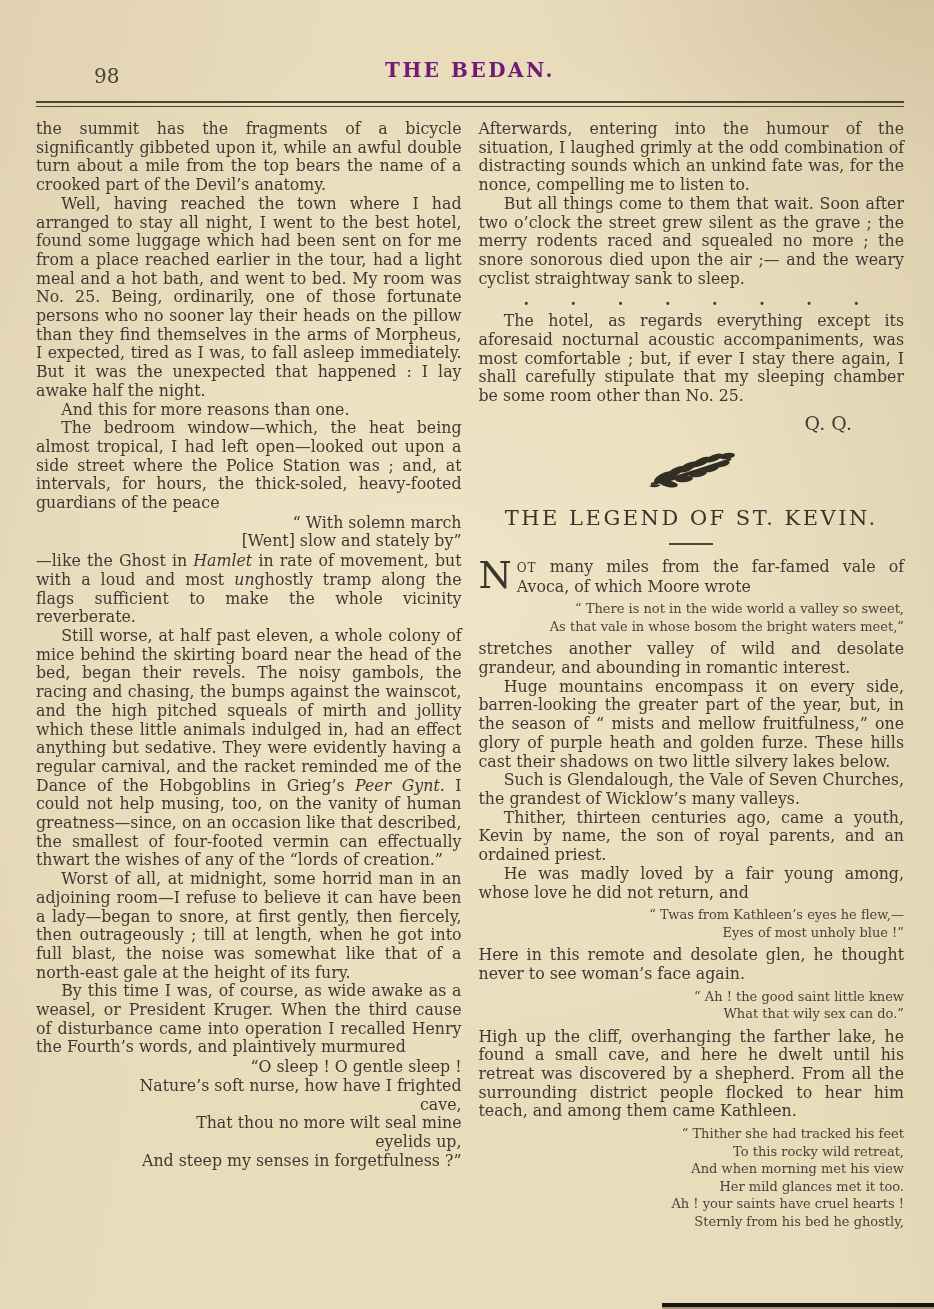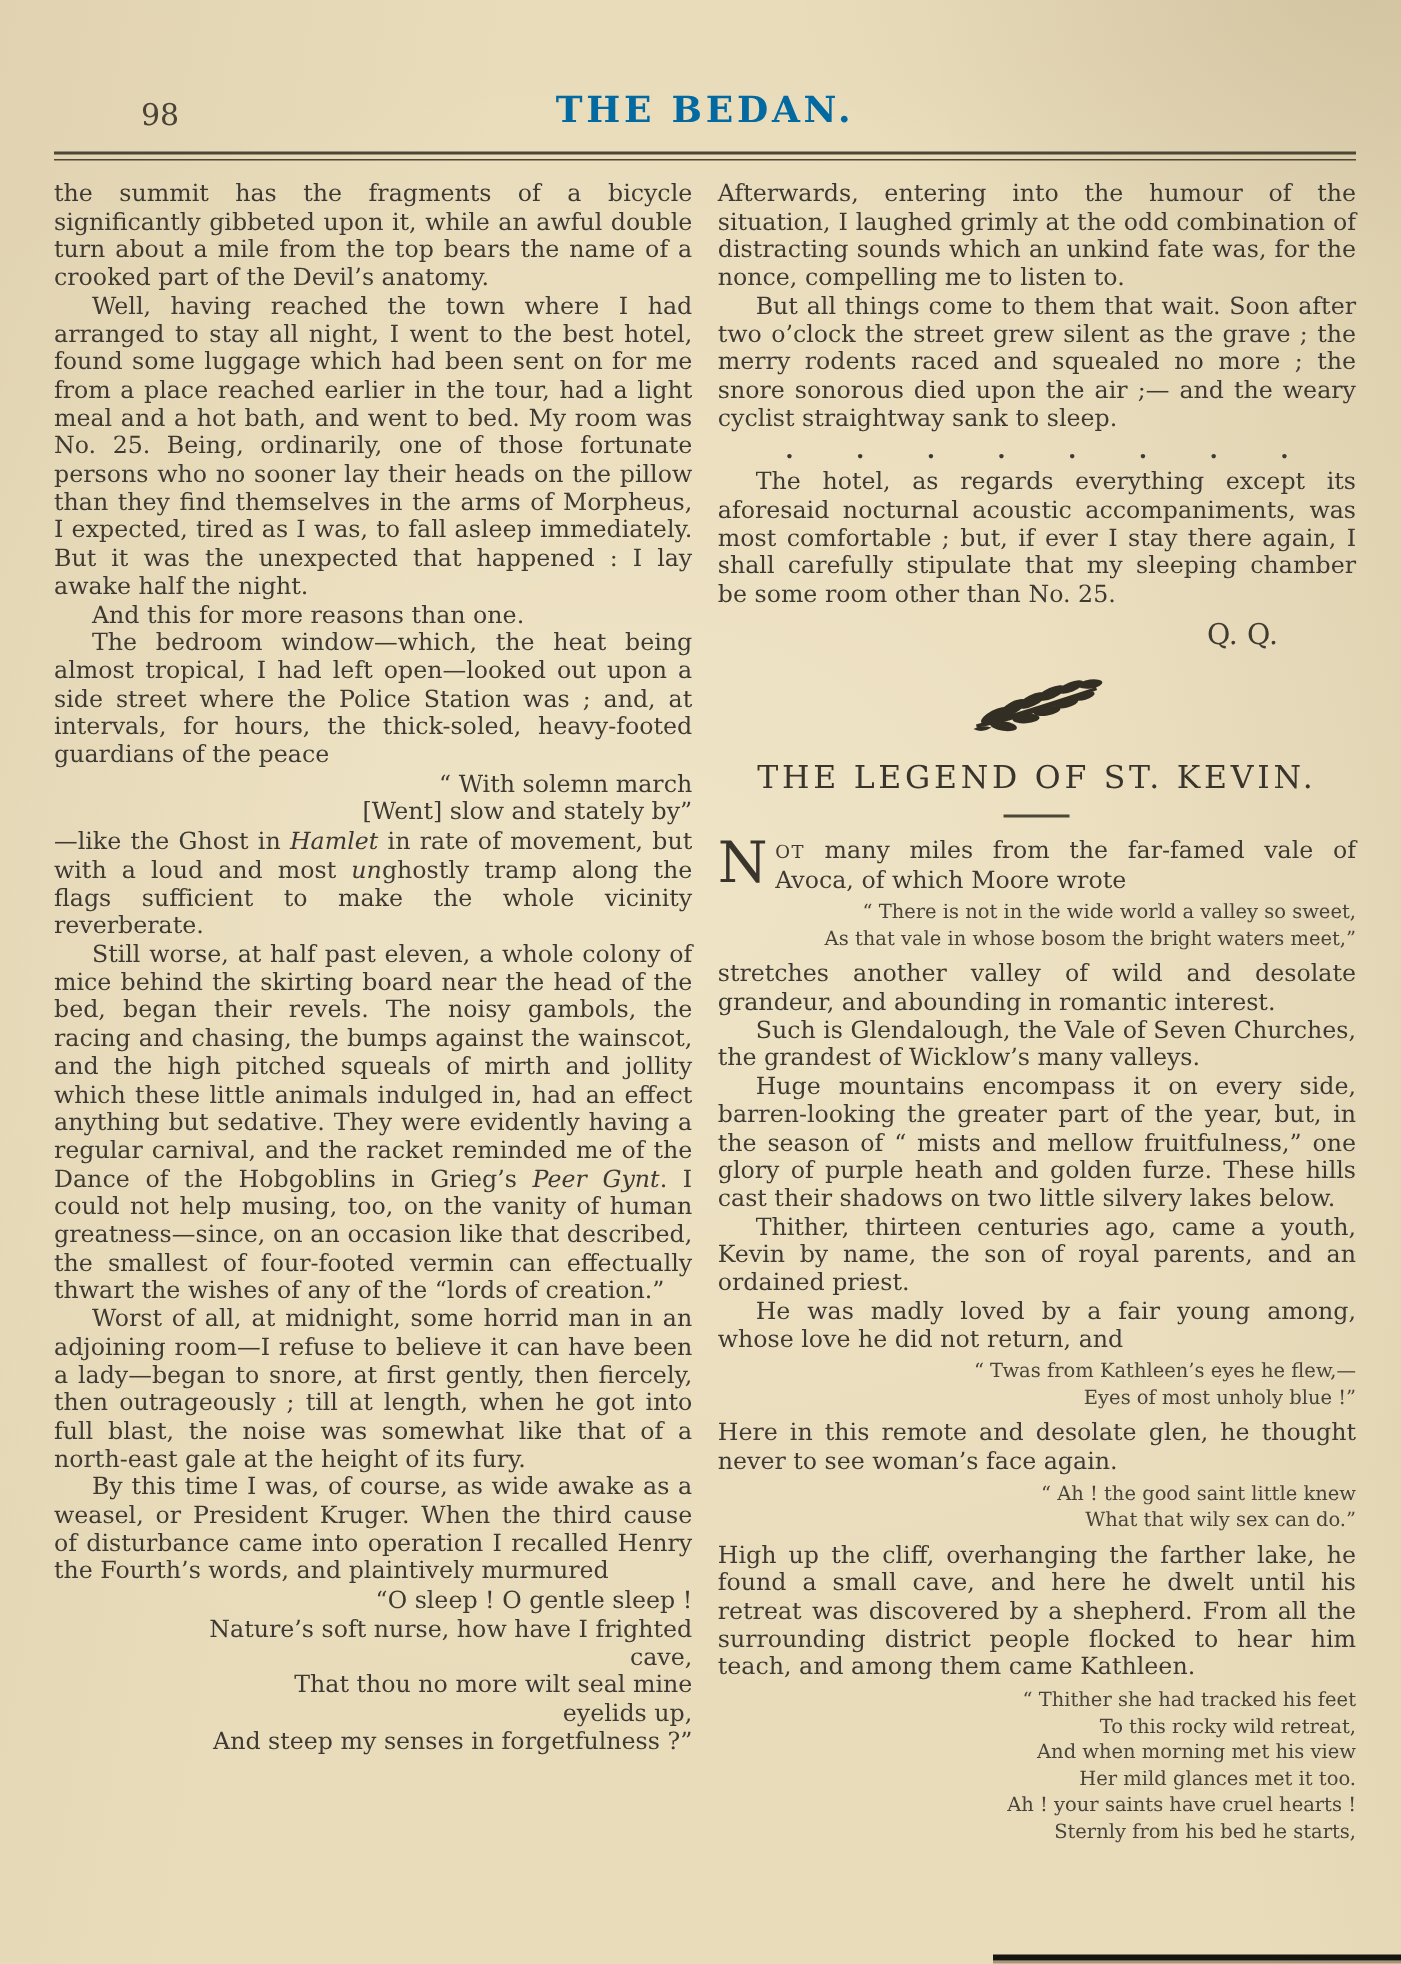--- a/index.html
+++ b/index.html
@@ -10,21 +10,21 @@
       radial-gradient(ellipse 600px 300px at 95% 0%, rgba(110,85,40,0.10), rgba(0,0,0,0) 60%),
       linear-gradient(100deg, rgba(120,95,45,0.07), rgba(0,0,0,0) 30%),
       linear-gradient(260deg, rgba(90,70,30,0.08), rgba(0,0,0,0) 28%),
       radial-gradient(ellipse 900px 700px at 45% 45%, rgba(255,250,230,0.25), rgba(0,0,0,0) 80%);
     font-family:"DejaVu Serif", serif;
     color:#3e3a33;
   }
   .page-inner{padding:58px 30px 0 36px;position:relative;}
   .page-header{position:relative;height:34px;}
   .page-number{position:absolute;left:18px;top:6px;font-size:20px;color:#4a4437;margin-left:40px;}
-  .journal-title{text-align:center;font-size:24px;font-weight:bold;letter-spacing:2.5px;color:#0369a1;}
+  .journal-title{text-align:center;font-size:20px;font-weight:bold;letter-spacing:2.5px;color:#701a75;}
   .double-rule{height:3px;border-top:2px solid #4c4636;border-bottom:1px solid #4c4636;margin-top:9px;}
   .columns{display:flex;gap:17px;margin-top:13px;}
   .col{width:427px;text-align:justify;font-size:15.8px;line-height:18.7px;}
   .para{margin:0;text-indent:1.6em;}
   .para.noind{text-indent:0;}
   .it{font-style:italic;}
   .verse{text-align:right;margin:1px 0;}
   .verse .vl{white-space:nowrap;}
   .verse.small{font-size:13px;line-height:17.5px;color:#48433b;margin:4px 0 5px;}.i1{padding-left:22px}.i2{padding-left:48px}
   .i4{padding-left:100px}.i5{padding-left:142px}.i6{padding-left:164px}
@@ -96,39 +96,39 @@
     </svg>
   </div>
         <h2 class="article-title">THE LEGEND OF ST. KEVIN.</h2>
         <div class="heading-rule"></div>
         <p class="para noind"><span class="dropcap">N</span><span class="sc">OT</span><span> many miles from the far-famed vale of Avoca, of which Moore wrote</span></p>
         <div class="verse small">
           <div class="vl i1">“ There is not in the wide world a valley so sweet,</div>
           <div class="vl i2">As that vale in whose bosom the bright waters meet,”</div>
         </div>
         <p class="para noind"><span>stretches another valley of wild and desolate grandeur, and abounding in romantic interest.</span></p>
+        <p class="para"><span>Huge mountains encompass it on every side, barren-looking the greater part of the year, but, in the season of “ mists and mellow fruitfulness,” one glory of purple heath and golden furze. These hills cast their shadows on two little silvery lakes below.</span></p>
         <p class="para"><span>Such is Glendalough, the Vale of Seven Churches, the grandest of Wicklow’s many valleys.</span></p>
-        <p class="para"><span>Huge mountains encompass it on every side, barren-looking the greater part of the year, but, in the season of “ mists and mellow fruitfulness,” one glory of purple heath and golden furze. These hills cast their shadows on two little silvery lakes below.</span></p>
         <p class="para"><span>Thither, thirteen centuries ago, came a youth, Kevin by name, the son of royal parents, and an ordained priest.</span></p>
         <p class="para"><span>He was madly loved by a fair young among, whose love he did not return, and</span></p>
         <div class="verse small">
           <div class="vl i5">“ Twas from Kathleen’s eyes he flew,—</div>
           <div class="vl i6">Eyes of most unholy blue !”</div>
         </div>
         <p class="para noind"><span>Here in this remote and desolate glen, he thought never to see woman’s face again.</span></p>
         <div class="verse small">
           <div class="vl i5">“ Ah ! the good saint little knew</div>
           <div class="vl i6">What that wily sex can do.”</div>
         </div>
         <p class="para noind"><span>High up the cliff, overhanging the farther lake, he found a small cave, and here he dwelt until his retreat was discovered by a shepherd.  From all the surrounding district people flocked to hear him teach, and among them came Kathleen.</span></p>
         <div class="verse small">
           <div class="vl i5">“ Thither she had tracked his feet</div>
           <div class="vl i6">To this rocky wild retreat,</div>
           <div class="vl i6">And when morning met his view</div>
           <div class="vl i6">Her mild glances met it too.</div>
           <div class="vl i6">Ah ! your saints have cruel hearts !</div>
-          <div class="vl i6">Sternly from his bed he starts,</div>
+          <div class="vl i6">Sternly from his bed he ghostly,</div>
         </div>
       </div>
   </div>
 </div>
 <div class="scan-edge-soft"></div>
 <div class="scan-edge"></div>
 
 </body></html>

